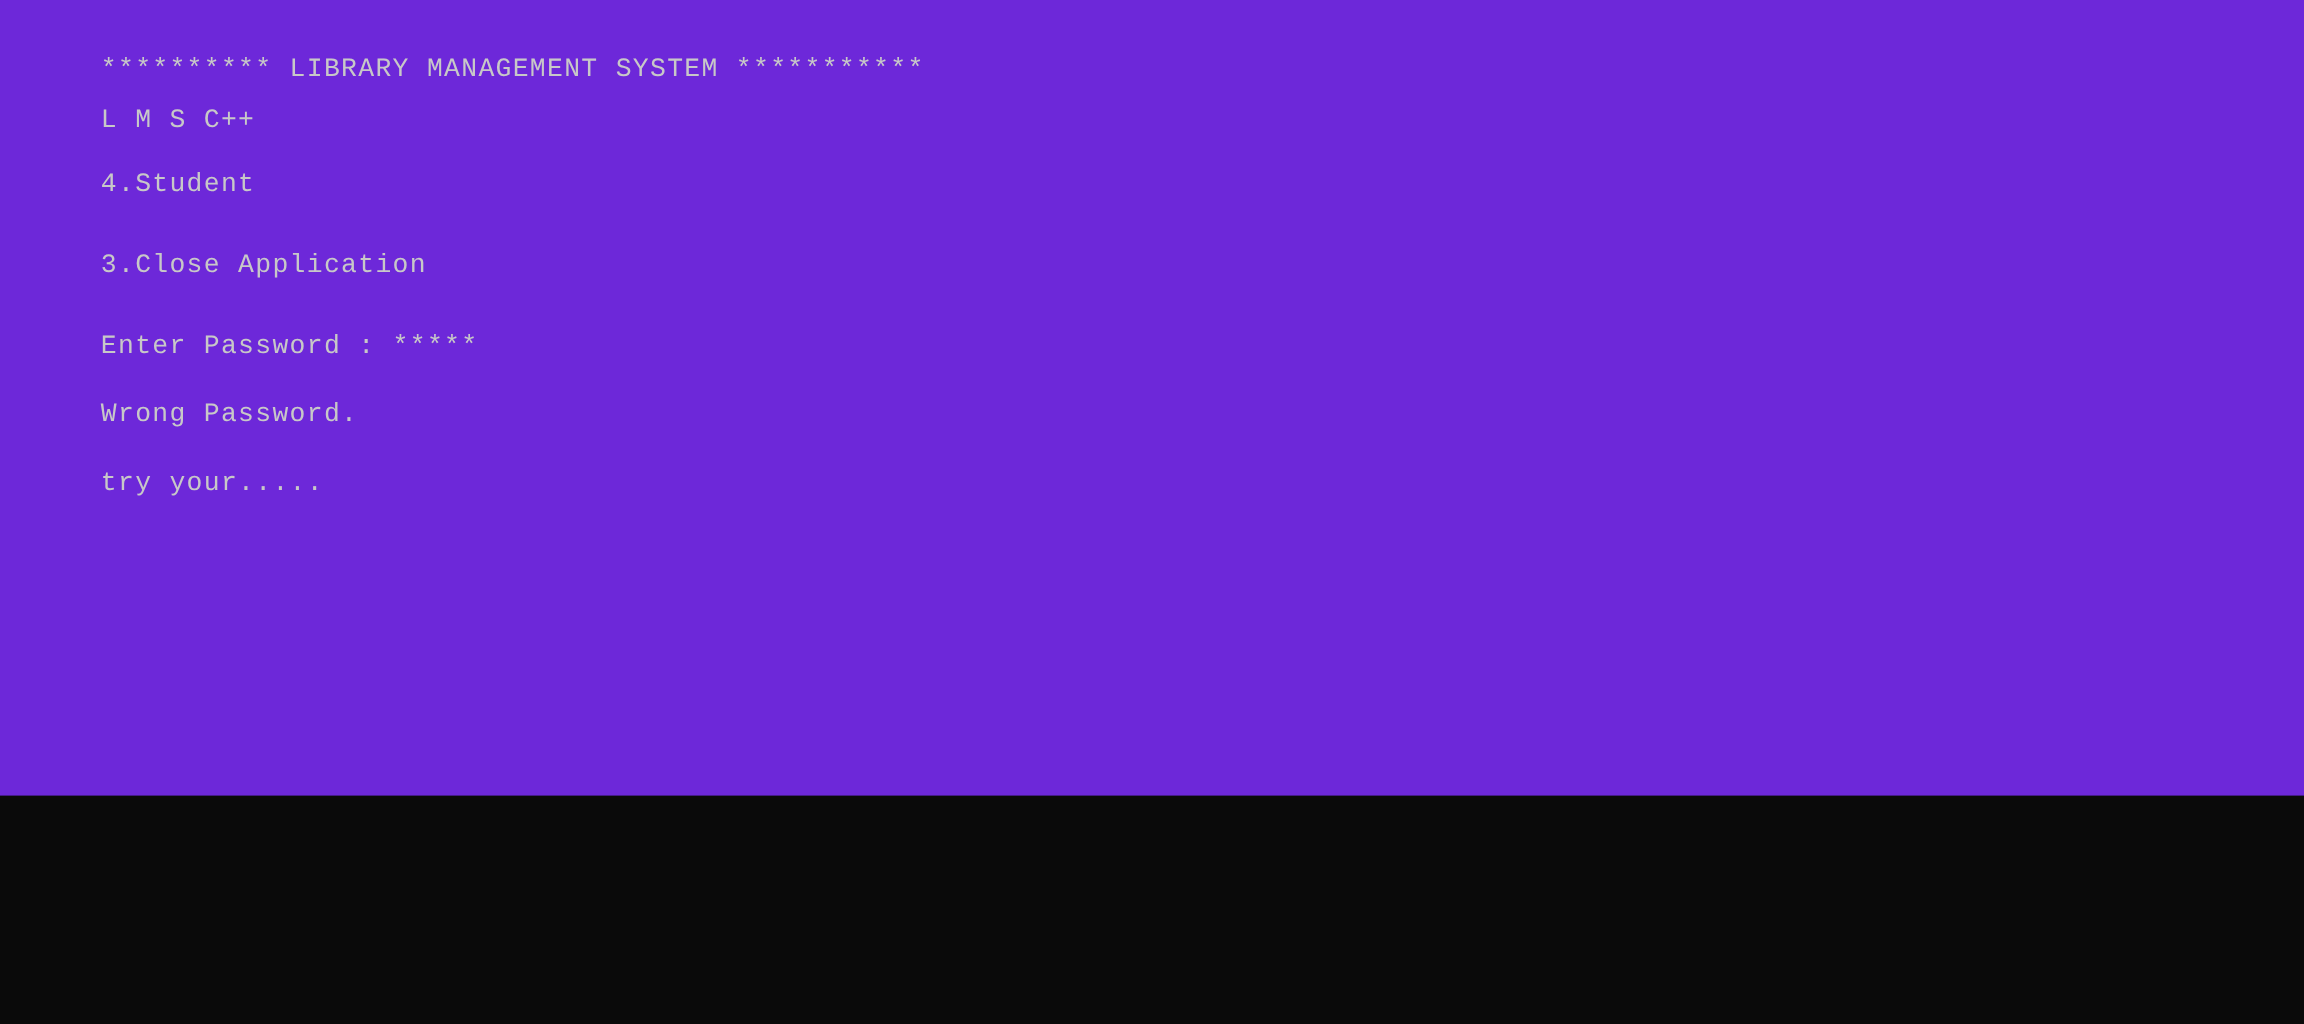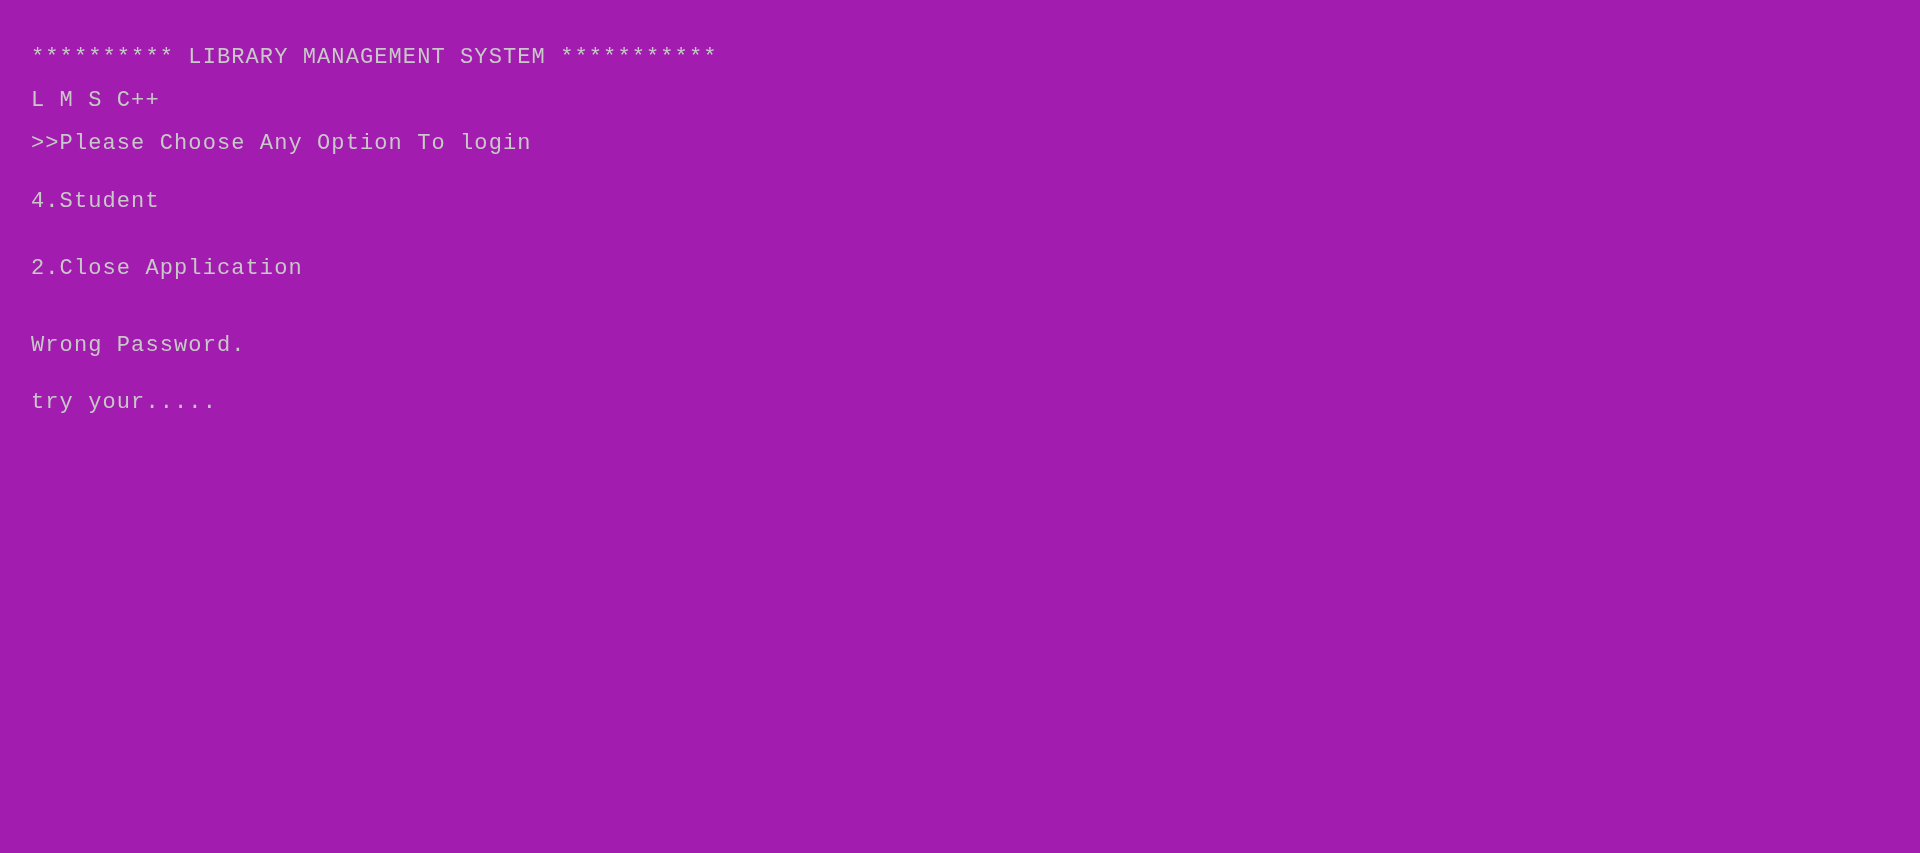--- a/index.html
+++ b/index.html
@@ -13,23 +13,23 @@
       width: 1920px;
       height: 853px;
       overflow: hidden;
       display: flex;
       align-items: flex-start;
       justify-content: flex-start;
     }
 
     .terminal {
       width: 1920px;
-      height: 853px;
-      background-color: #a21caf;
-      padding: 40px 31px;
+      height: 663px;
+      background-color: #6d28d9;
+      padding: 40px 84px;
       font-family: 'Courier New', Courier, monospace;
       font-size: 22px;
       color: #c8c8c8;
       line-height: 1.6;
       letter-spacing: 0.05em;
     }
 
     .terminal-line {
       white-space: pre;
       margin-bottom: 12px;
@@ -46,25 +46,25 @@
     .spacer {
       height: 10px;
     }
   </style>
 </head>
 <body>
 
 <div class="terminal">
   <div class="terminal-line title-line">********** LIBRARY MANAGEMENT SYSTEM ***********</div>
   <div class="terminal-line subtitle-line">L M S C++</div>
-  <div class="terminal-line">&gt;&gt;Please Choose Any Option To login</div>
   <div class="spacer"></div>
   <div class="terminal-line">4.Student</div>
   <div class="spacer"></div>
   <div class="spacer"></div>
-  <div class="terminal-line">2.Close Application</div>
+  <div class="terminal-line">3.Close Application</div>
   <div class="spacer"></div>
   <div class="spacer"></div>
+  <div class="terminal-line">Enter Password : *****</div>
   <div class="spacer"></div>
   <div class="terminal-line">Wrong Password.</div>
   <div class="spacer"></div>
   <div class="terminal-line">try your.....</div>
 </div>
 
 </body></html>

